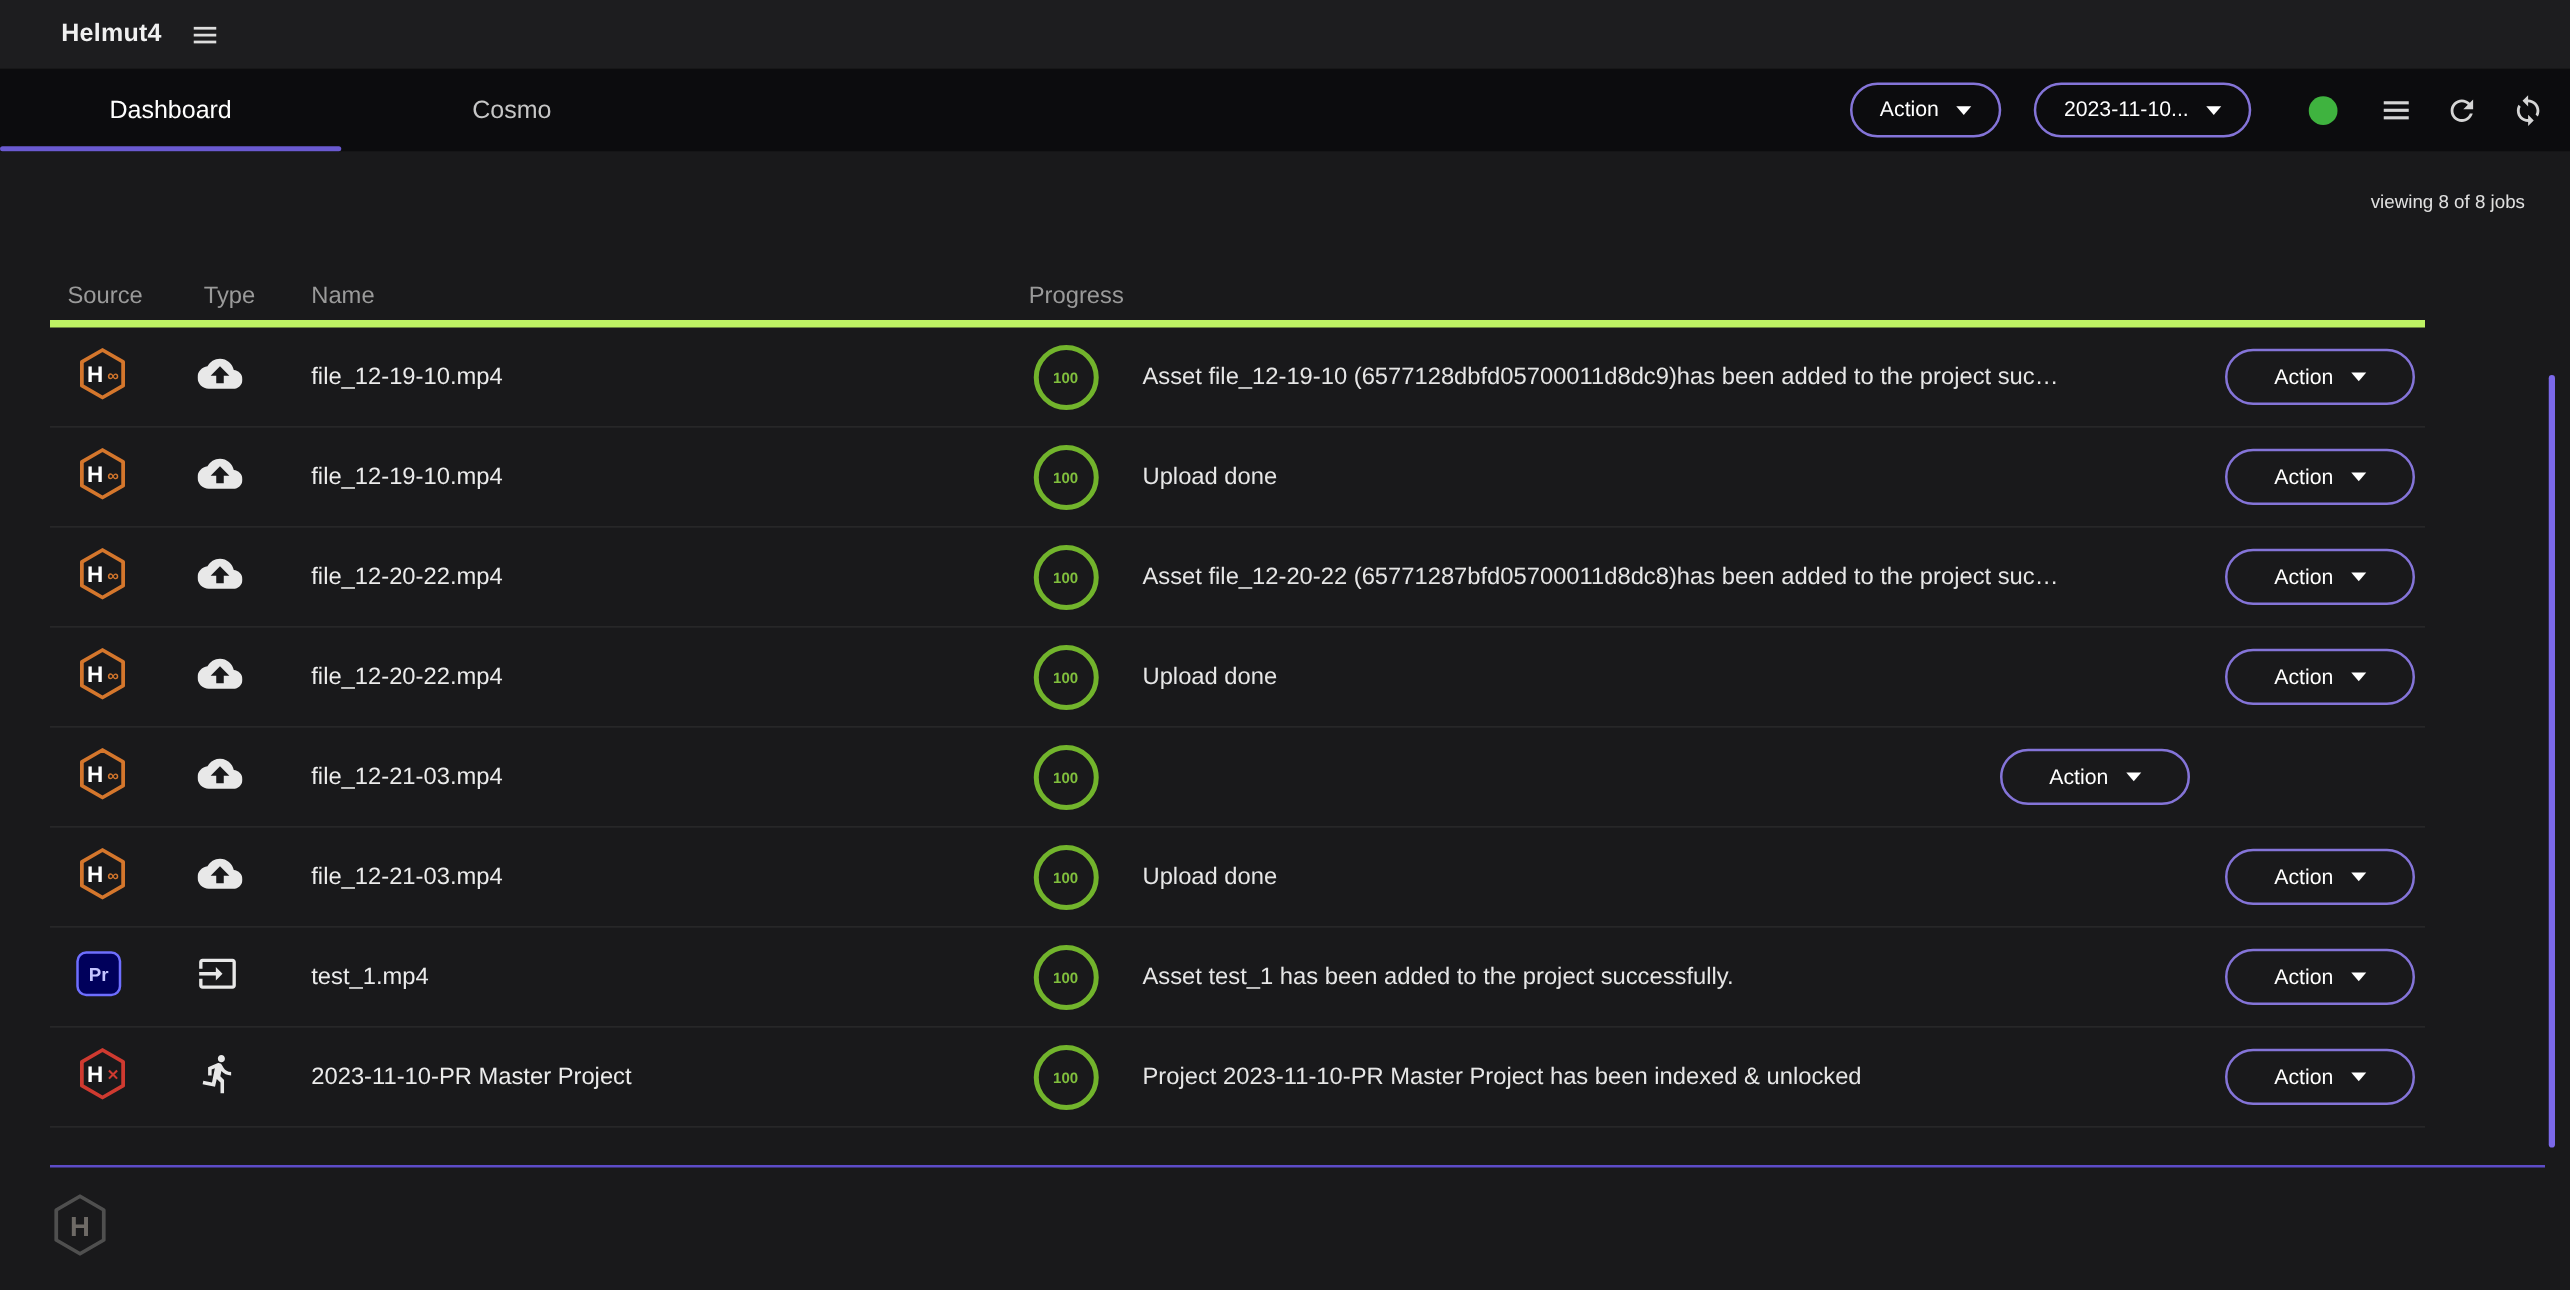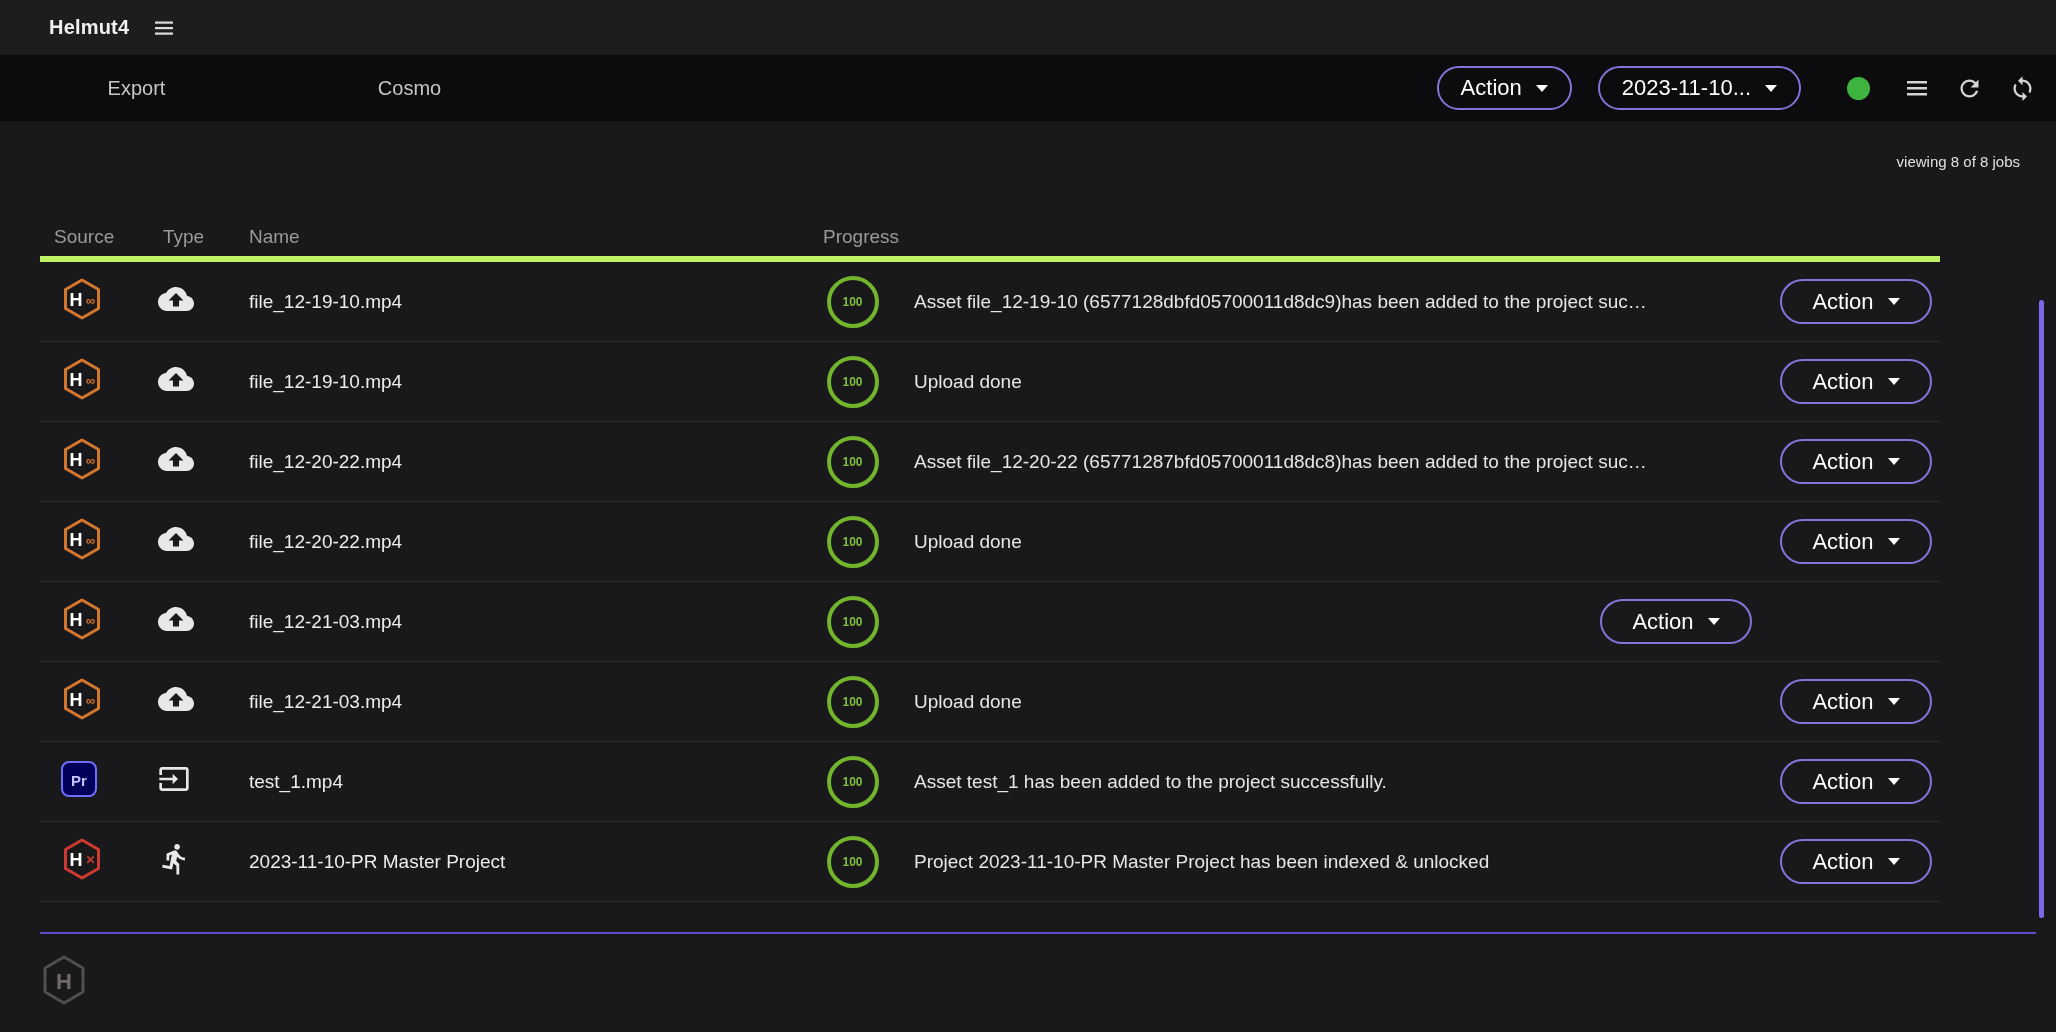--- a/index.html
+++ b/index.html
@@ -12,21 +12,21 @@
   .icon-btn { display:inline-flex; align-items:center; justify-content:center; cursor:pointer; background:none; border:none; }
 
   
   .tabbar { height:66px; background:#0c0c0e; display:flex; align-items:center; justify-content:space-between; }
   .tabs { display:flex; height:100%; }
   .tab { width:273px; display:flex; align-items:center; justify-content:center; font-size:20px; color:#c6c6c6; position:relative; cursor:pointer; }
   .tab.active { color:#ffffff; }
   .tab.active::after { content:""; position:absolute; left:0; right:0; bottom:0; height:4px; background:#6a5ad0; border-radius:2px; }
 
   .toolbar { display:flex; align-items:center; gap:26px; padding-right:20px; }
-  .pill { display:inline-flex; align-items:center; justify-content:center; background:transparent; border:2px solid #8474d8; border-radius:24px; color:#ffffff; font-size:22px; font-family:inherit; height:44px; padding:0 22px; cursor:pointer; white-space:nowrap; }
+  .pill { display:inline-flex; align-items:center; justify-content:center; background:transparent; border:2px solid #8474d8; border-radius:24px; color:#ffffff; font-size:17px; font-family:inherit; height:44px; padding:0 22px; cursor:pointer; white-space:nowrap; }
   .caret { width:0; height:0; border-left:6px solid transparent; border-right:6px solid transparent; border-top:7px solid #ffffff; margin-left:14px; }
   .status-dot { width:23px; height:23px; border-radius:50%; background:#3fb33f; margin:0 8px 0 20px; }
 
   
   .jobs-summary { text-align:right; padding:32px 36px 0 0; font-size:15px; color:#e0e0e0; }
 
   
   .table { margin:48px 0 0 40px; width:1900px; }
   .thead, .row { display:grid; grid-template-columns:110px 75px 575px 105px 855px 180px; align-items:center; }
   .thead { height:44px; font-size:19px; color:#9a9a9a; border-bottom:6px solid #bef264; }
@@ -62,22 +62,22 @@
     <svg width="22" height="22" viewBox="0 0 22 22" fill="#dddddd">
         <rect x="2" y="4.5" width="18" height="2.2"></rect>
         <rect x="2" y="10" width="18" height="2.2"></rect>
         <rect x="2" y="15.5" width="18" height="2.2"></rect>
       </svg>
   </span>
 </header>
 
 <nav class="tabbar">
   <div class="tabs">
-    <div class="tab">
-        <span>Export</span>
+    <div class="tab active">
+        <span>Dashboard</span>
       </div>
     <div class="tab">
         <span>Cosmo</span>
       </div>
   </div>
   <div class="toolbar">
     <button class="pill">
         <span>Action</span>
         <span class="caret"></span>
       </button>

